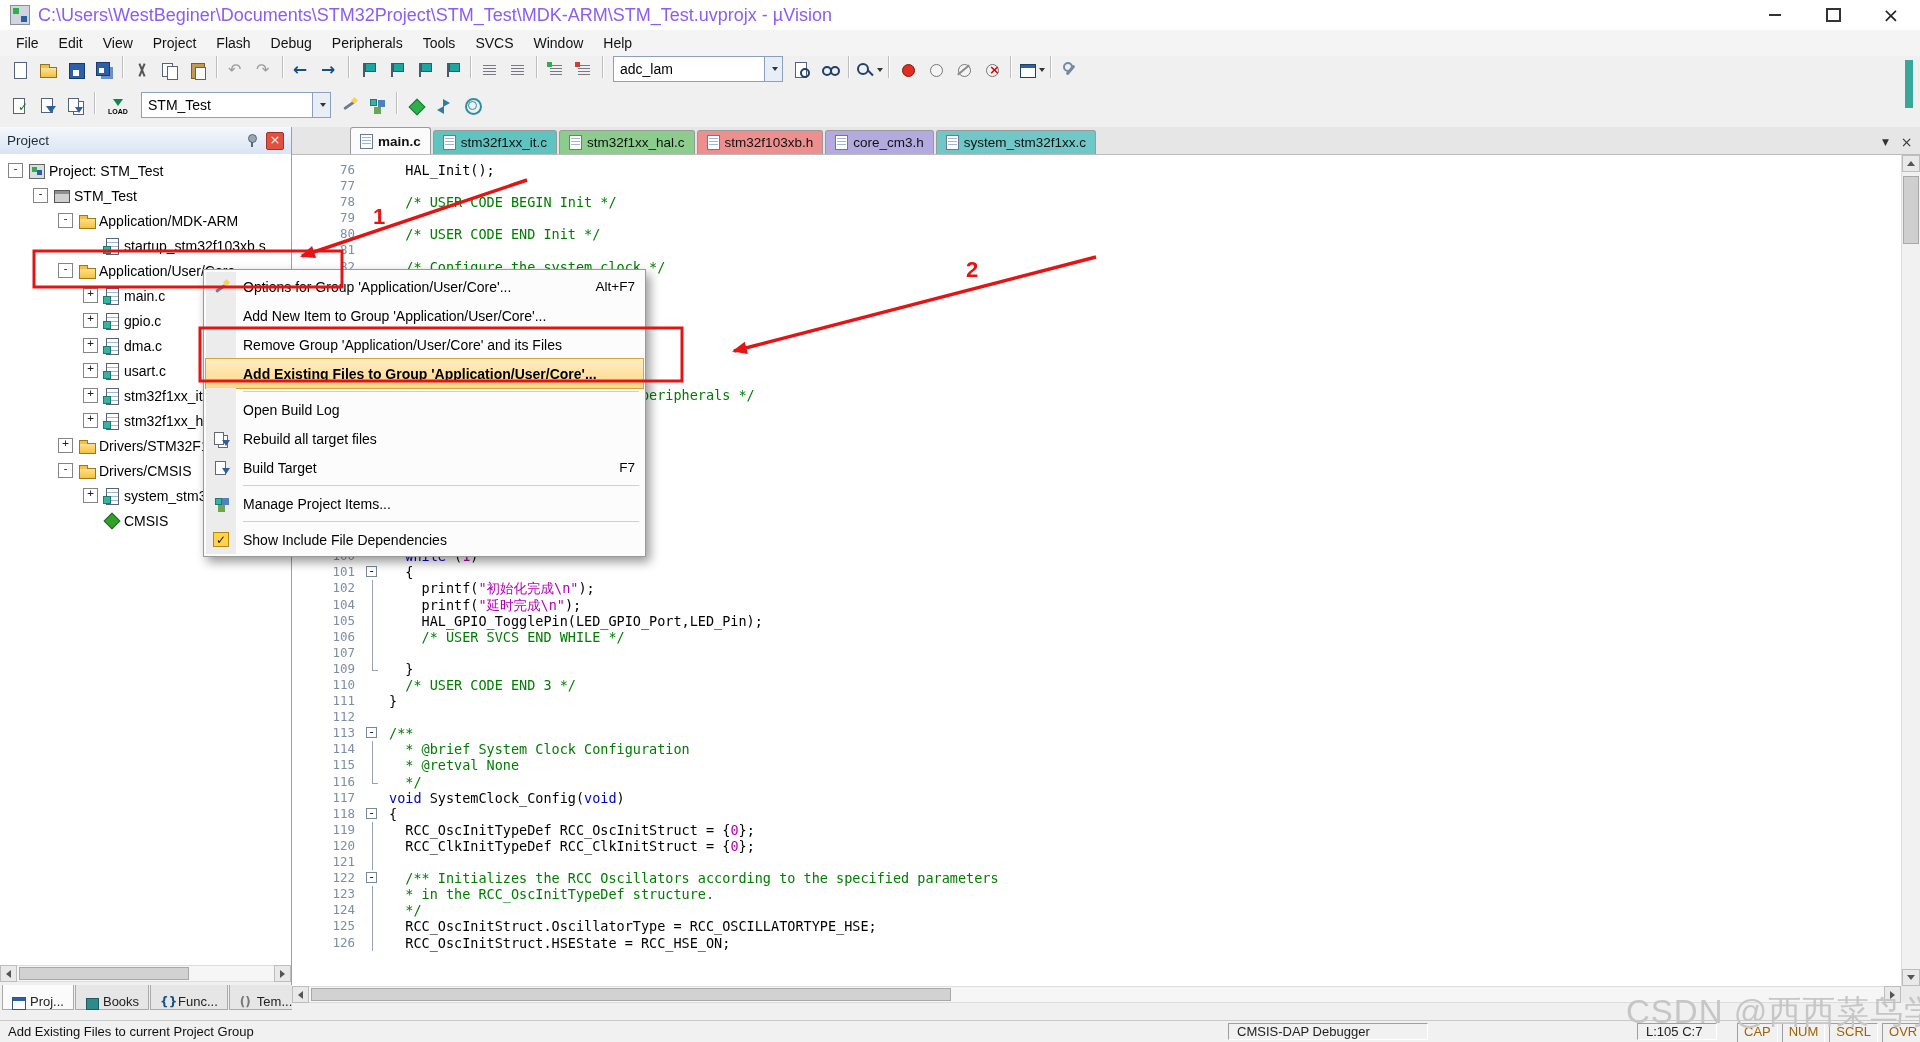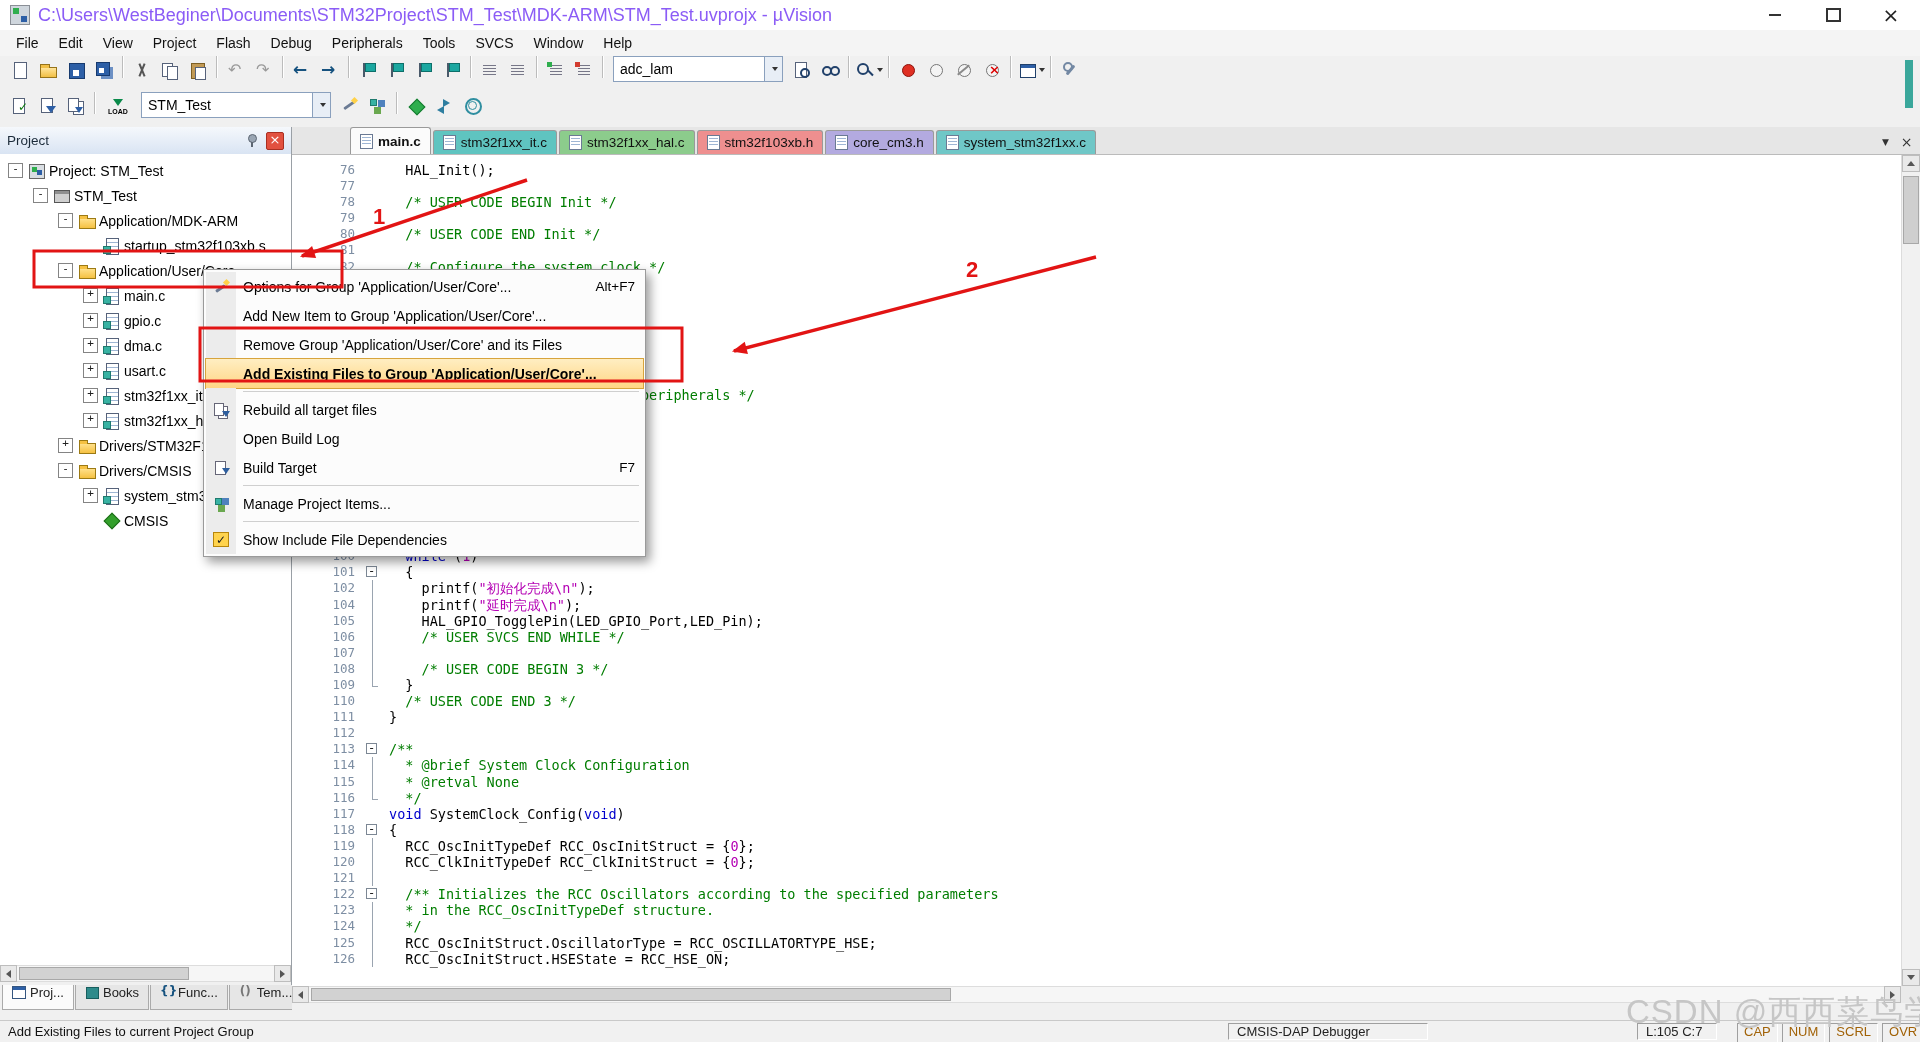--- a/index.html
+++ b/index.html
@@ -114,21 +114,21 @@
   .ti-project::before{content:"";position:absolute;left:1px;top:1px;width:14px;height:13px;background:#d9dee3;border:1px solid #666}
   .ti-project::after{content:"";position:absolute;left:4px;top:4px;width:5px;height:5px;background:#2fae4e;box-shadow:5px 3px 0 #2d5fa6}
   .ti-target::before{content:"";position:absolute;left:1px;top:2px;width:14px;height:11px;background:#cfcfcf;border:1px solid #555;box-shadow:inset 0 3px 0 #8f8f8f}
   .ti-folder::before{content:"";position:absolute;left:1px;top:5px;width:15px;height:9px;background:linear-gradient(#ffe08a,#f5c142);border:1px solid #9c7a14}
   .ti-folder::after{content:"";position:absolute;left:1px;top:2px;width:7px;height:3px;background:#f5c142;border:1px solid #9c7a14;border-bottom:none}
   .ti-file::before{content:"";position:absolute;left:3px;top:0;width:11px;height:15px;background:#fff;border:1px solid #56627a;background-image:repeating-linear-gradient(to bottom,transparent 0 3px,#9fb6d4 3px 4px)}
   .ti-file::after{content:"";position:absolute;left:0;bottom:0;width:6px;height:6px;background:#38b2a3;border:1px solid #1f7a6e}
   .ti-cmsis::before{content:"";position:absolute;left:3px;top:2px;width:10px;height:10px;background:#33a02c;border:1px solid #1e6b1a;transform:rotate(45deg)}
   .phscroll{position:absolute;left:0;top:838px;right:0;height:17px;background:#f0f0f0;display:flex;align-items:center}
   #bottom-tabs{position:absolute;left:2px;top:858px;height:25px;display:flex;gap:1px}
-  .btab{display:flex;align-items:flex-start;gap:4px;padding:0 9px;background:#e6e6e6;border:1px solid #aaa;border-top:none;font-size:13px;color:#222;height:24px}
+  .btab{display:flex;align-items:flex-end;gap:4px;padding:0 9px;background:#e6e6e6;border:1px solid #aaa;border-top:none;font-size:13px;color:#222;height:24px}
   .btab.act{background:#fbfbfb}
   .btic{display:inline-block;position:relative;width:14px;height:13px;font-family:"DejaVu Sans",sans-serif}
   .bt-proj::before{content:"";position:absolute;left:0;top:1px;width:12px;height:11px;background:#fff;border:1px solid #34557f;box-shadow:inset 0 3px 0 #2d5fa6}
   .bt-books::before{content:"";position:absolute;left:1px;top:2px;width:11px;height:10px;background:#2e8b8b;border:1px solid #175e5e}
   .bt-func::before{content:"{}";position:absolute;left:0;top:-1px;font-size:12px;font-weight:bold;color:#16527f}
   .bt-tem::before{content:"()";position:absolute;left:1px;top:-1px;font-size:12px;font-weight:bold;color:#777}
 
   
   .sbtn{width:17px;height:17px;background:#e9e9e9;border:1px solid #bdbdbd;display:flex;align-items:center;justify-content:center;flex:none;box-sizing:border-box}
   .tri{width:0;height:0;display:block}
@@ -553,21 +553,20 @@
           <div class="cl"><span class="lnum">97</span><span class="g"></span><span class="ctext"></span></div>
           <div class="cl"><span class="lnum">98</span><span class="g"></span><span class="ctext"><span class="tok-c">  /* Infinite loop */</span></span></div>
           <div class="cl"><span class="lnum">99</span><span class="g"></span><span class="ctext"><span class="tok-c">  /* USER CODE BEGIN WHILE */</span></span></div>
           <div class="cl"><span class="lnum">100</span><span class="g"></span><span class="ctext"><span class="tok-p">  </span><span class="tok-k">while</span><span class="tok-p"> (</span><span class="tok-n">1</span><span class="tok-p">)</span></span></div>
           <div class="cl"><span class="lnum">101</span><span class="g b"></span><span class="ctext"><span class="tok-p">  {</span></span></div>
           <div class="cl"><span class="lnum">102</span><span class="g v"></span><span class="ctext"><span class="tok-p">    printf(</span><span class="tok-s">"初始化完成\n"</span><span class="tok-p">);</span></span></div>
           <div class="cl"><span class="lnum">104</span><span class="g v"></span><span class="ctext"><span class="tok-p">    printf(</span><span class="tok-s">"延时完成\n"</span><span class="tok-p">);</span></span></div>
           <div class="cl"><span class="lnum">105</span><span class="g v"></span><span class="ctext"><span class="tok-p">    HAL_GPIO_TogglePin(LED_GPIO_Port,LED_Pin);</span></span></div>
           <div class="cl"><span class="lnum">106</span><span class="g v"></span><span class="ctext"><span class="tok-c">    /* USER SVCS END WHILE */</span></span></div>
           <div class="cl"><span class="lnum">107</span><span class="g v"></span><span class="ctext"></span></div>
-          <div class="cl"><span class="lnum">108</span><span class="g v"></span><span class="ctext"><span class="tok-c">    /* USER CODE BEGIN 3 */</span></span></div>
           <div class="cl"><span class="lnum">109</span><span class="g e"></span><span class="ctext"><span class="tok-p">  }</span></span></div>
           <div class="cl"><span class="lnum">110</span><span class="g"></span><span class="ctext"><span class="tok-c">  /* USER CODE END 3 */</span></span></div>
           <div class="cl"><span class="lnum">111</span><span class="g"></span><span class="ctext"><span class="tok-p">}</span></span></div>
           <div class="cl"><span class="lnum">112</span><span class="g"></span><span class="ctext"></span></div>
           <div class="cl"><span class="lnum">113</span><span class="g b"></span><span class="ctext"><span class="tok-c">/**</span></span></div>
           <div class="cl"><span class="lnum">114</span><span class="g v"></span><span class="ctext"><span class="tok-c">  * @brief System Clock Configuration</span></span></div>
           <div class="cl"><span class="lnum">115</span><span class="g v"></span><span class="ctext"><span class="tok-c">  * @retval None</span></span></div>
           <div class="cl"><span class="lnum">116</span><span class="g e"></span><span class="ctext"><span class="tok-c">  */</span></span></div>
           <div class="cl"><span class="lnum">117</span><span class="g"></span><span class="ctext"><span class="tok-k">void</span><span class="tok-p"> SystemClock_Config(</span><span class="tok-k">void</span><span class="tok-p">)</span></span></div>
           <div class="cl"><span class="lnum">118</span><span class="g b"></span><span class="ctext"><span class="tok-p">{</span></span></div>
@@ -622,29 +621,29 @@
         <span class="cm-label">Remove Group 'Application/User/Core' and its Files</span>
         <span class="cm-short"></span>
       </div>
       <div class="cm-item sel">
         <span class="cm-ic"></span>
         <span class="cm-label">Add Existing Files to Group 'Application/User/Core'...</span>
         <span class="cm-short"></span>
       </div>
       <div class="cm-sep"></div>
       <div class="cm-item">
+        <span class="cm-ic"></span>
+        <span class="cm-label">Open Build Log</span>
+        <span class="cm-short"></span>
+      </div>
+      <div class="cm-item">
         <span class="cm-ic">
           <span class="mic mi-rebuild"></span>
         </span>
         <span class="cm-label">Rebuild all target files</span>
-        <span class="cm-short"></span>
-      </div>
-      <div class="cm-item">
-        <span class="cm-ic"></span>
-        <span class="cm-label">Open Build Log</span>
         <span class="cm-short"></span>
       </div>
       <div class="cm-item">
         <span class="cm-ic">
           <span class="mic mi-build"></span>
         </span>
         <span class="cm-label">Build Target</span>
         <span class="cm-short">F7</span>
       </div>
       <div class="cm-sep"></div>

